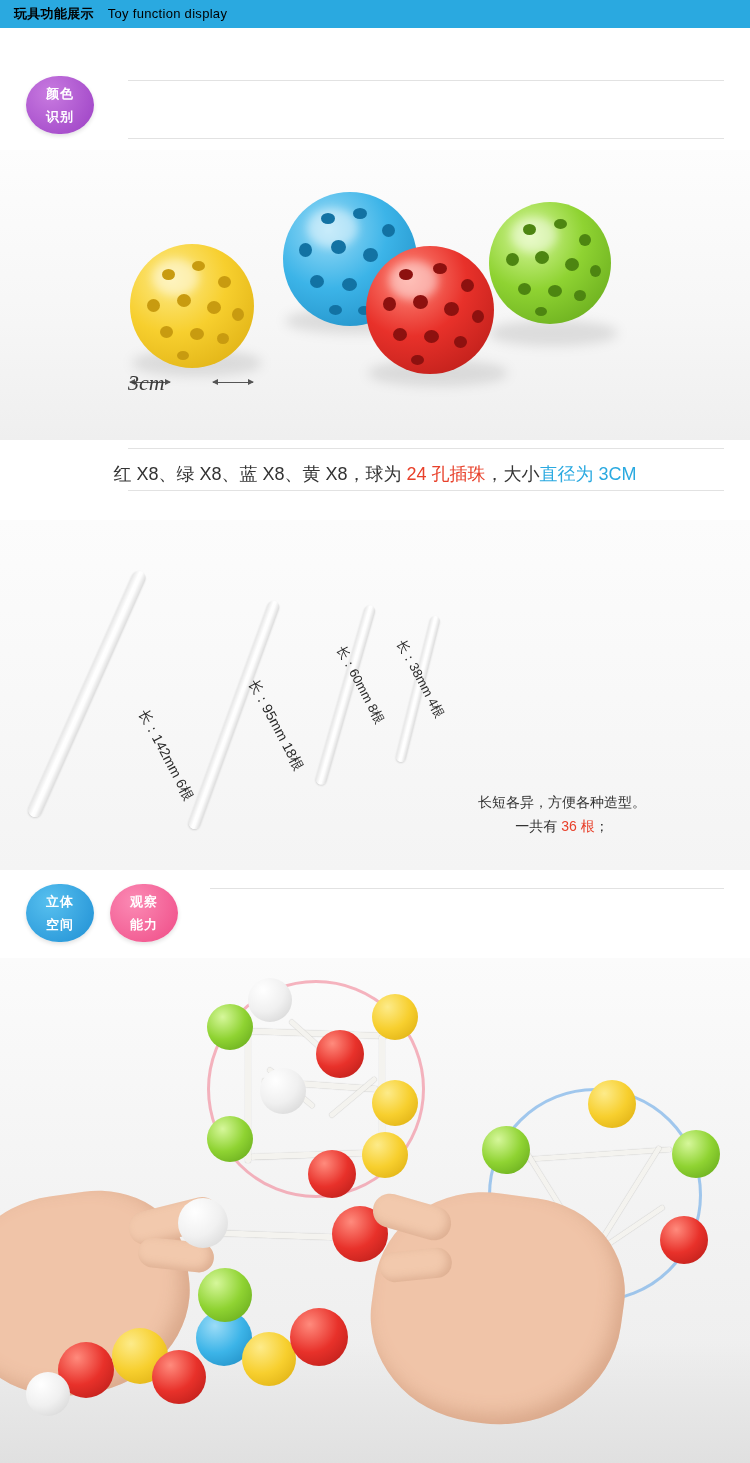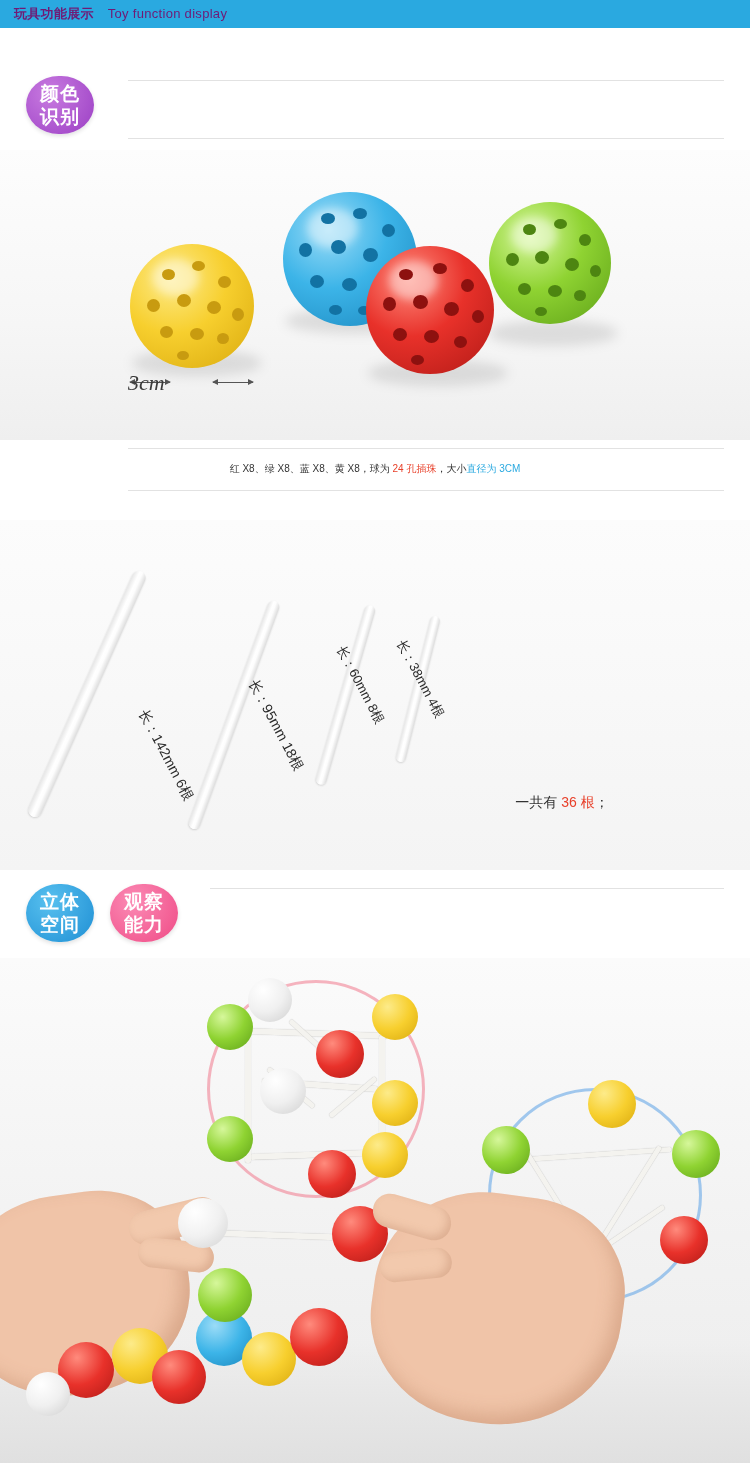--- a/index.html
+++ b/index.html
@@ -15,21 +15,21 @@
     font-family: "Liberation Sans", sans-serif;
     color: #333;
   }
 
   
   .topbar {
     position: absolute;
     left: 0; top: 0;
     width: 750px; height: 28px;
     background: #2aa9e0;
-    color: #701a75;
+    color: #000000;
     font-size: 13px;
     line-height: 28px;
     box-sizing: border-box;
     padding-left: 14px;
     letter-spacing: 0.3px;
   }
   .topbar .cn { font-weight: bold; }
   .topbar .en { margin-left: 10px; }
 
   
@@ -37,21 +37,21 @@
     position: absolute;
     left: 0; top: 76px;
     width: 750px; height: 62px;
   }
   .badge {
     position: absolute;
     width: 68px; height: 58px;
     border-radius: 50%/52%;
     color: #fff;
     font-weight: bold;
-    font-size: 19px;
+    font-size: 13px;
     line-height: 23px;
     text-align: center;
     letter-spacing: 1px;
     display: flex;
     flex-direction: column;
     align-items: center;
     justify-content: center;
     box-shadow: 0 2px 4px rgba(0,0,0,.12);
   }
   .badge span { display: block; }
@@ -143,21 +143,21 @@
     right: -1px;
     border-left: 6px solid #555;
   }
 
   
   .caption1 {
     position: absolute;
     left: 0; top: 456px;
     width: 750px;
     text-align: center;
-    font-size: 10px;
+    font-size: 18px;
     color: #333;
   }
   .caption1 .rule {
     position: absolute;
     left: 128px;
     width: 596px;
     height: 1px;
     background: #e2e2e2;
   }
   .cap-red { color: #e8402a; }
@@ -363,20 +363,21 @@
   <div class="stick-label" style="left:252px; top:152px; transform: rotate(62deg);">长：95mm 18根</div>
 
   <div class="stick" style="left:340px; top:82px; width:11px; height:186px; transform: rotate(16deg); border-radius:6px;"></div>
   <div class="stick-label" style="left:340px; top:118px; transform: rotate(62deg); font-size:13px;">长：60mm 8根</div>
 
   <div class="stick" style="left:413px; top:94px; width:10px; height:150px; transform: rotate(14deg); border-radius:5px;"></div>
   <div class="stick-label" style="left:400px; top:112px; transform: rotate(62deg); font-size:13px;">长：38mm 4根</div>
 </div>
 
 <div class="sticks-note">
+  <div>长短各异，方便各种造型。</div>
   <div>
     <span>一共有 </span><span class="note-red">36 根</span><span>；</span>
   </div>
 </div>
 
 <div class="sec3-head">
   <div class="badge badge-blue" style="left:26px; top:8px;">
     <span>立体</span>
     <span>空间</span>
   </div>

